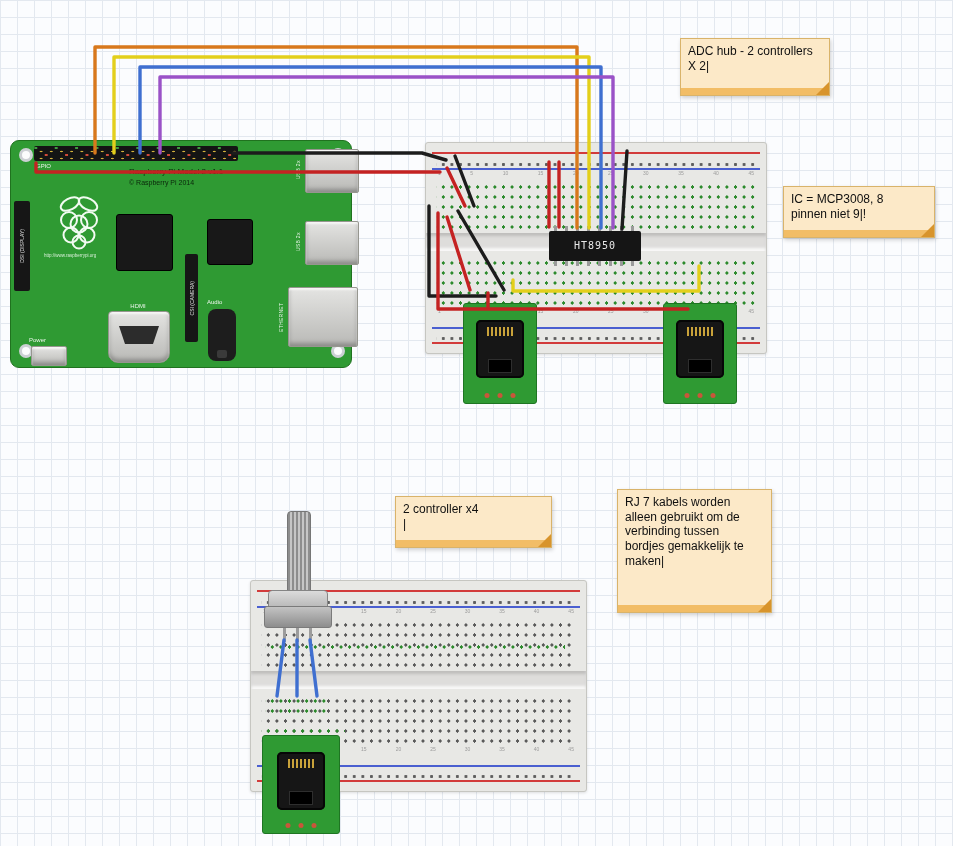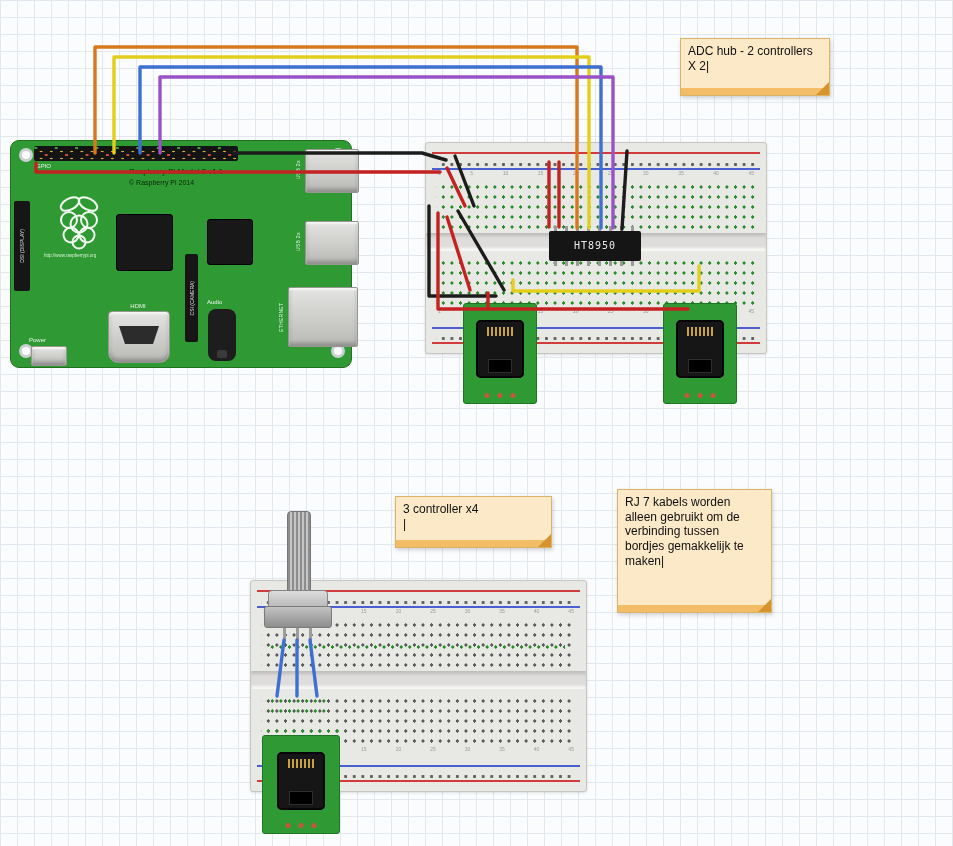--- a/index.html
+++ b/index.html
@@ -304,23 +304,29 @@
     <polyline class="wire" points="310,640 317,696" stroke="#3f6fd0"></polyline>
   </svg>
 
   <div class="note" style="left:680px;top:38px;width:148px;height:56px;">
     <div class="text">ADC hub - 2 controllers
 X 2|</div>
     <div class="fold-strip"></div>
     <div class="fold"></div>
   </div>
 
+  <div class="note" style="left:783px;top:186px;width:150px;height:50px;">
+    <div class="text">IC = MCP3008, 8
+pinnen niet 9|!</div>
+    <div class="fold-strip"></div>
+    <div class="fold"></div>
+  </div>
 
   <div class="note" style="left:395px;top:496px;width:155px;height:50px;">
-    <div class="text">3 controller  x4
+    <div class="text">2 controller  x4
 |</div>
     <div class="fold-strip"></div>
     <div class="fold"></div>
   </div>
 
   <div class="note" style="left:617px;top:489px;width:153px;height:122px;">
     <div class="text">RJ 7 kabels worden
 alleen gebruikt om de
 verbinding tussen
 bordjes gemakkelijk te

